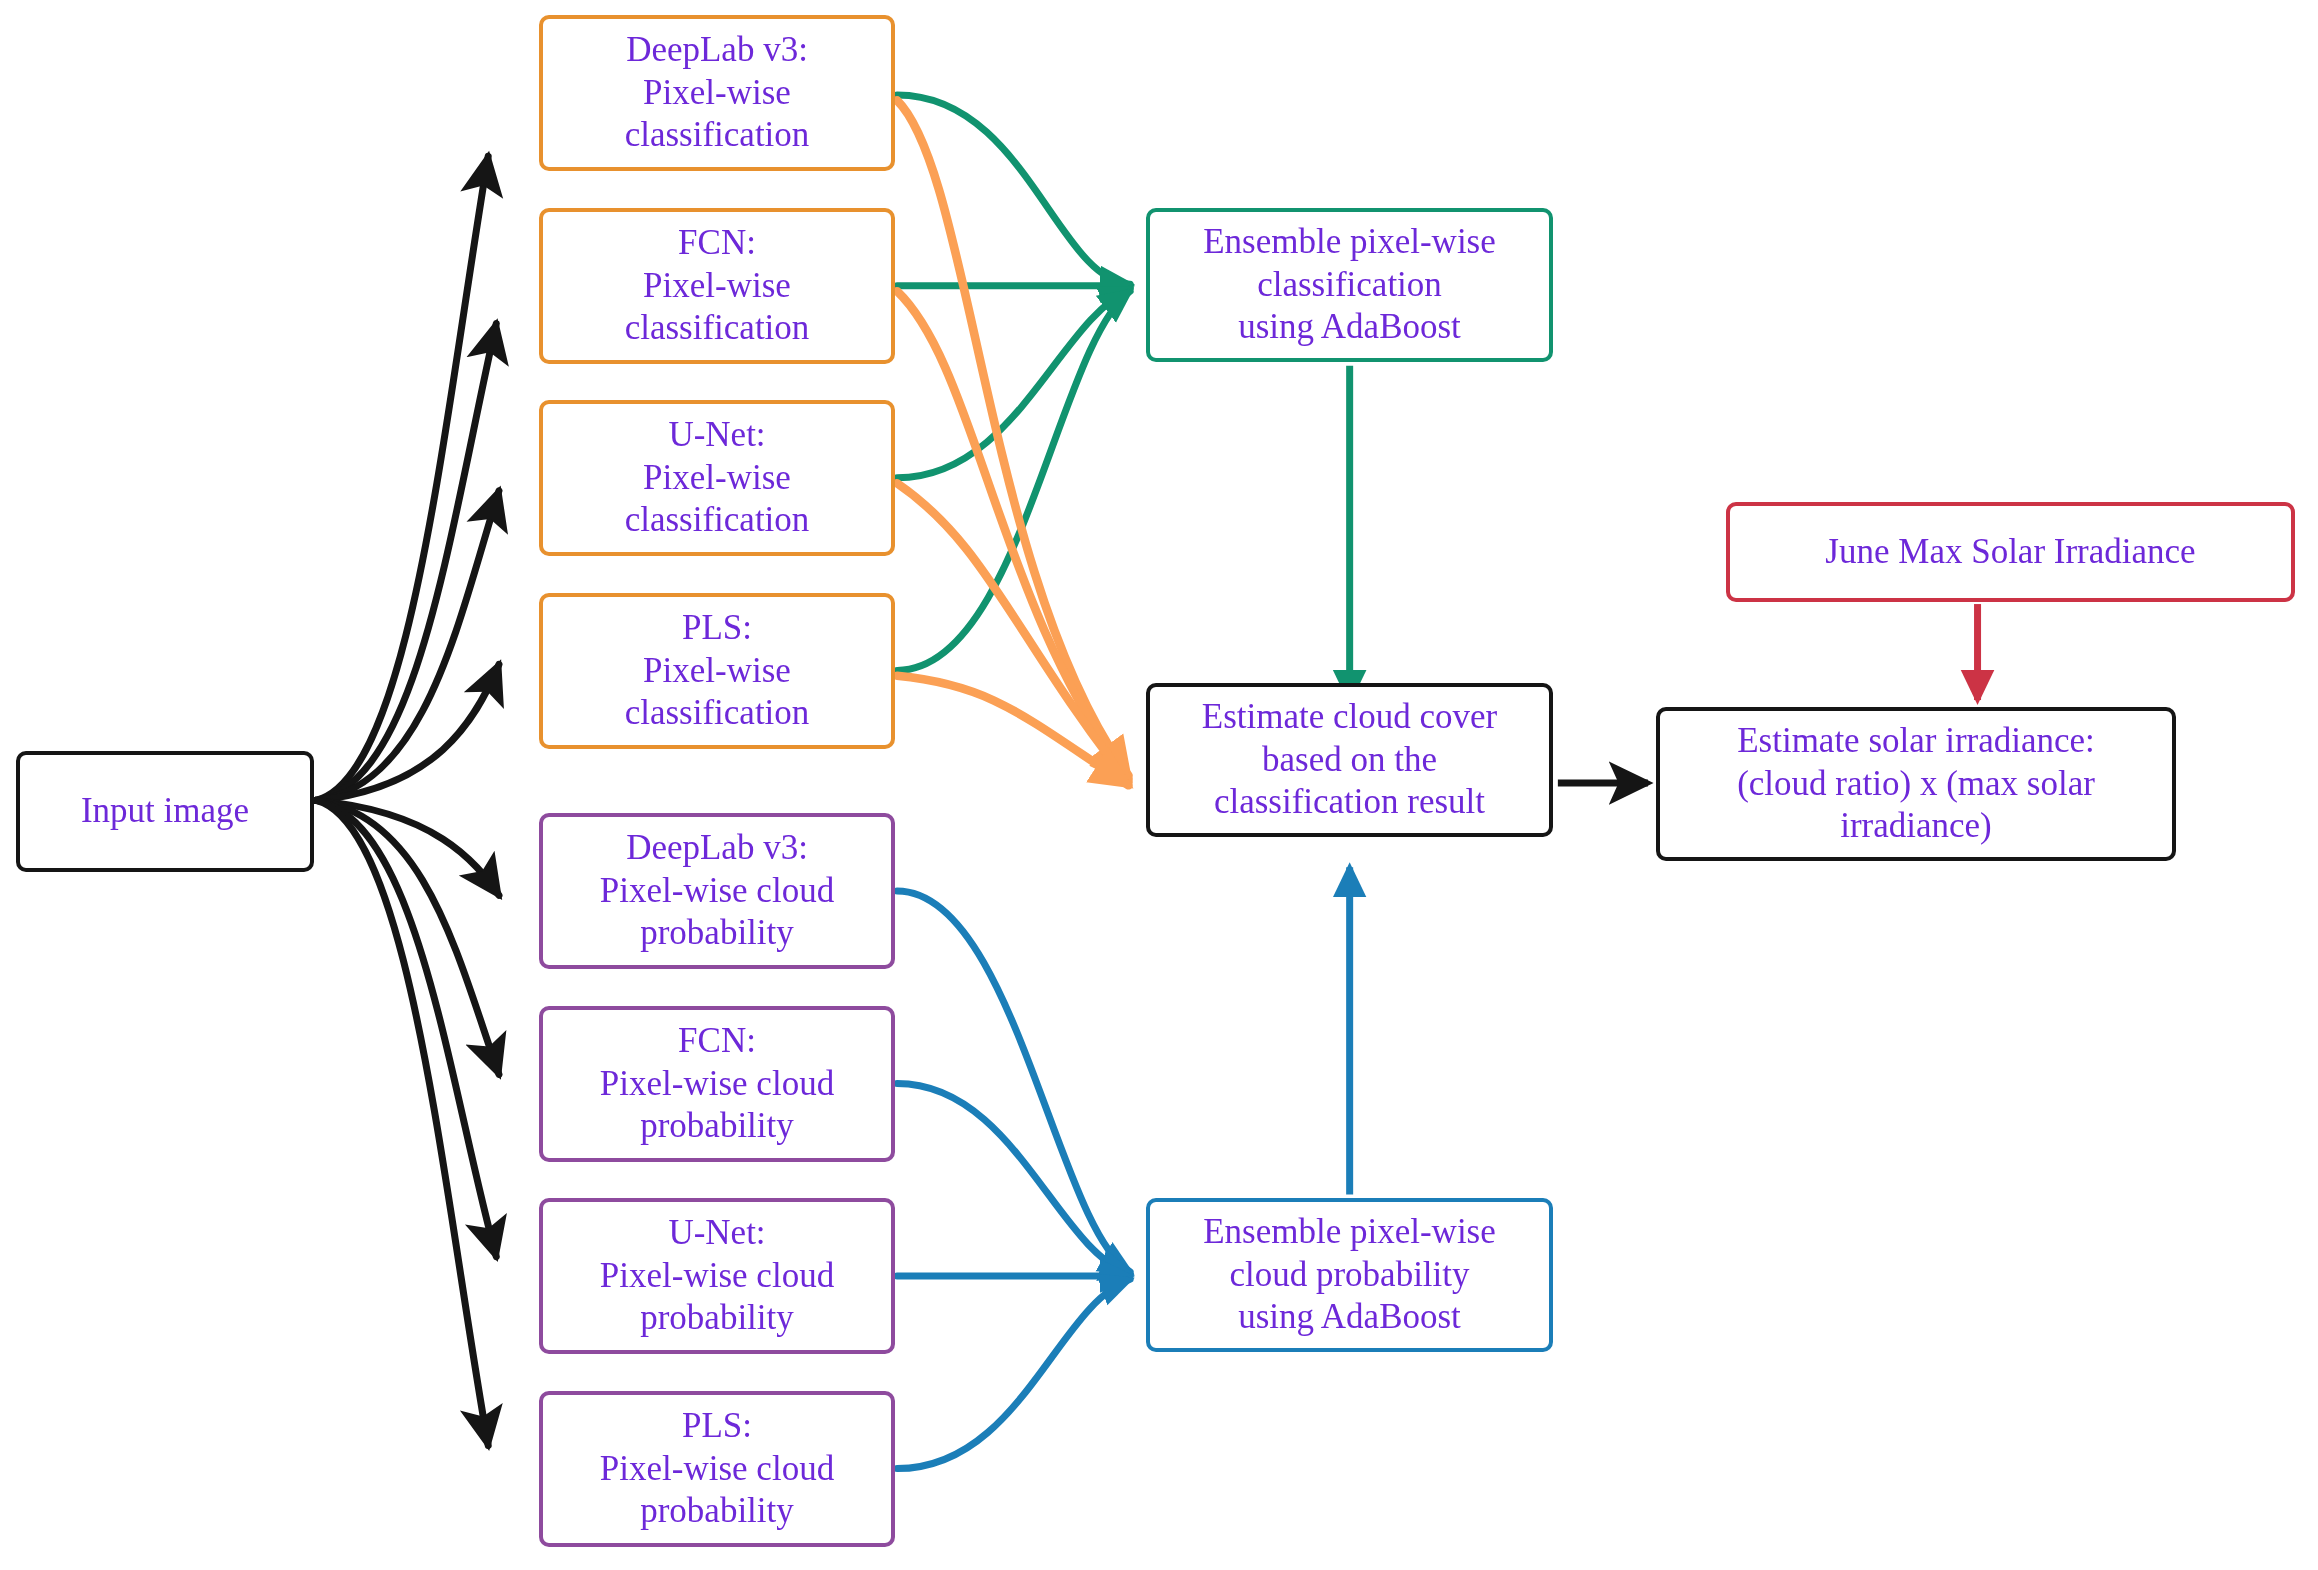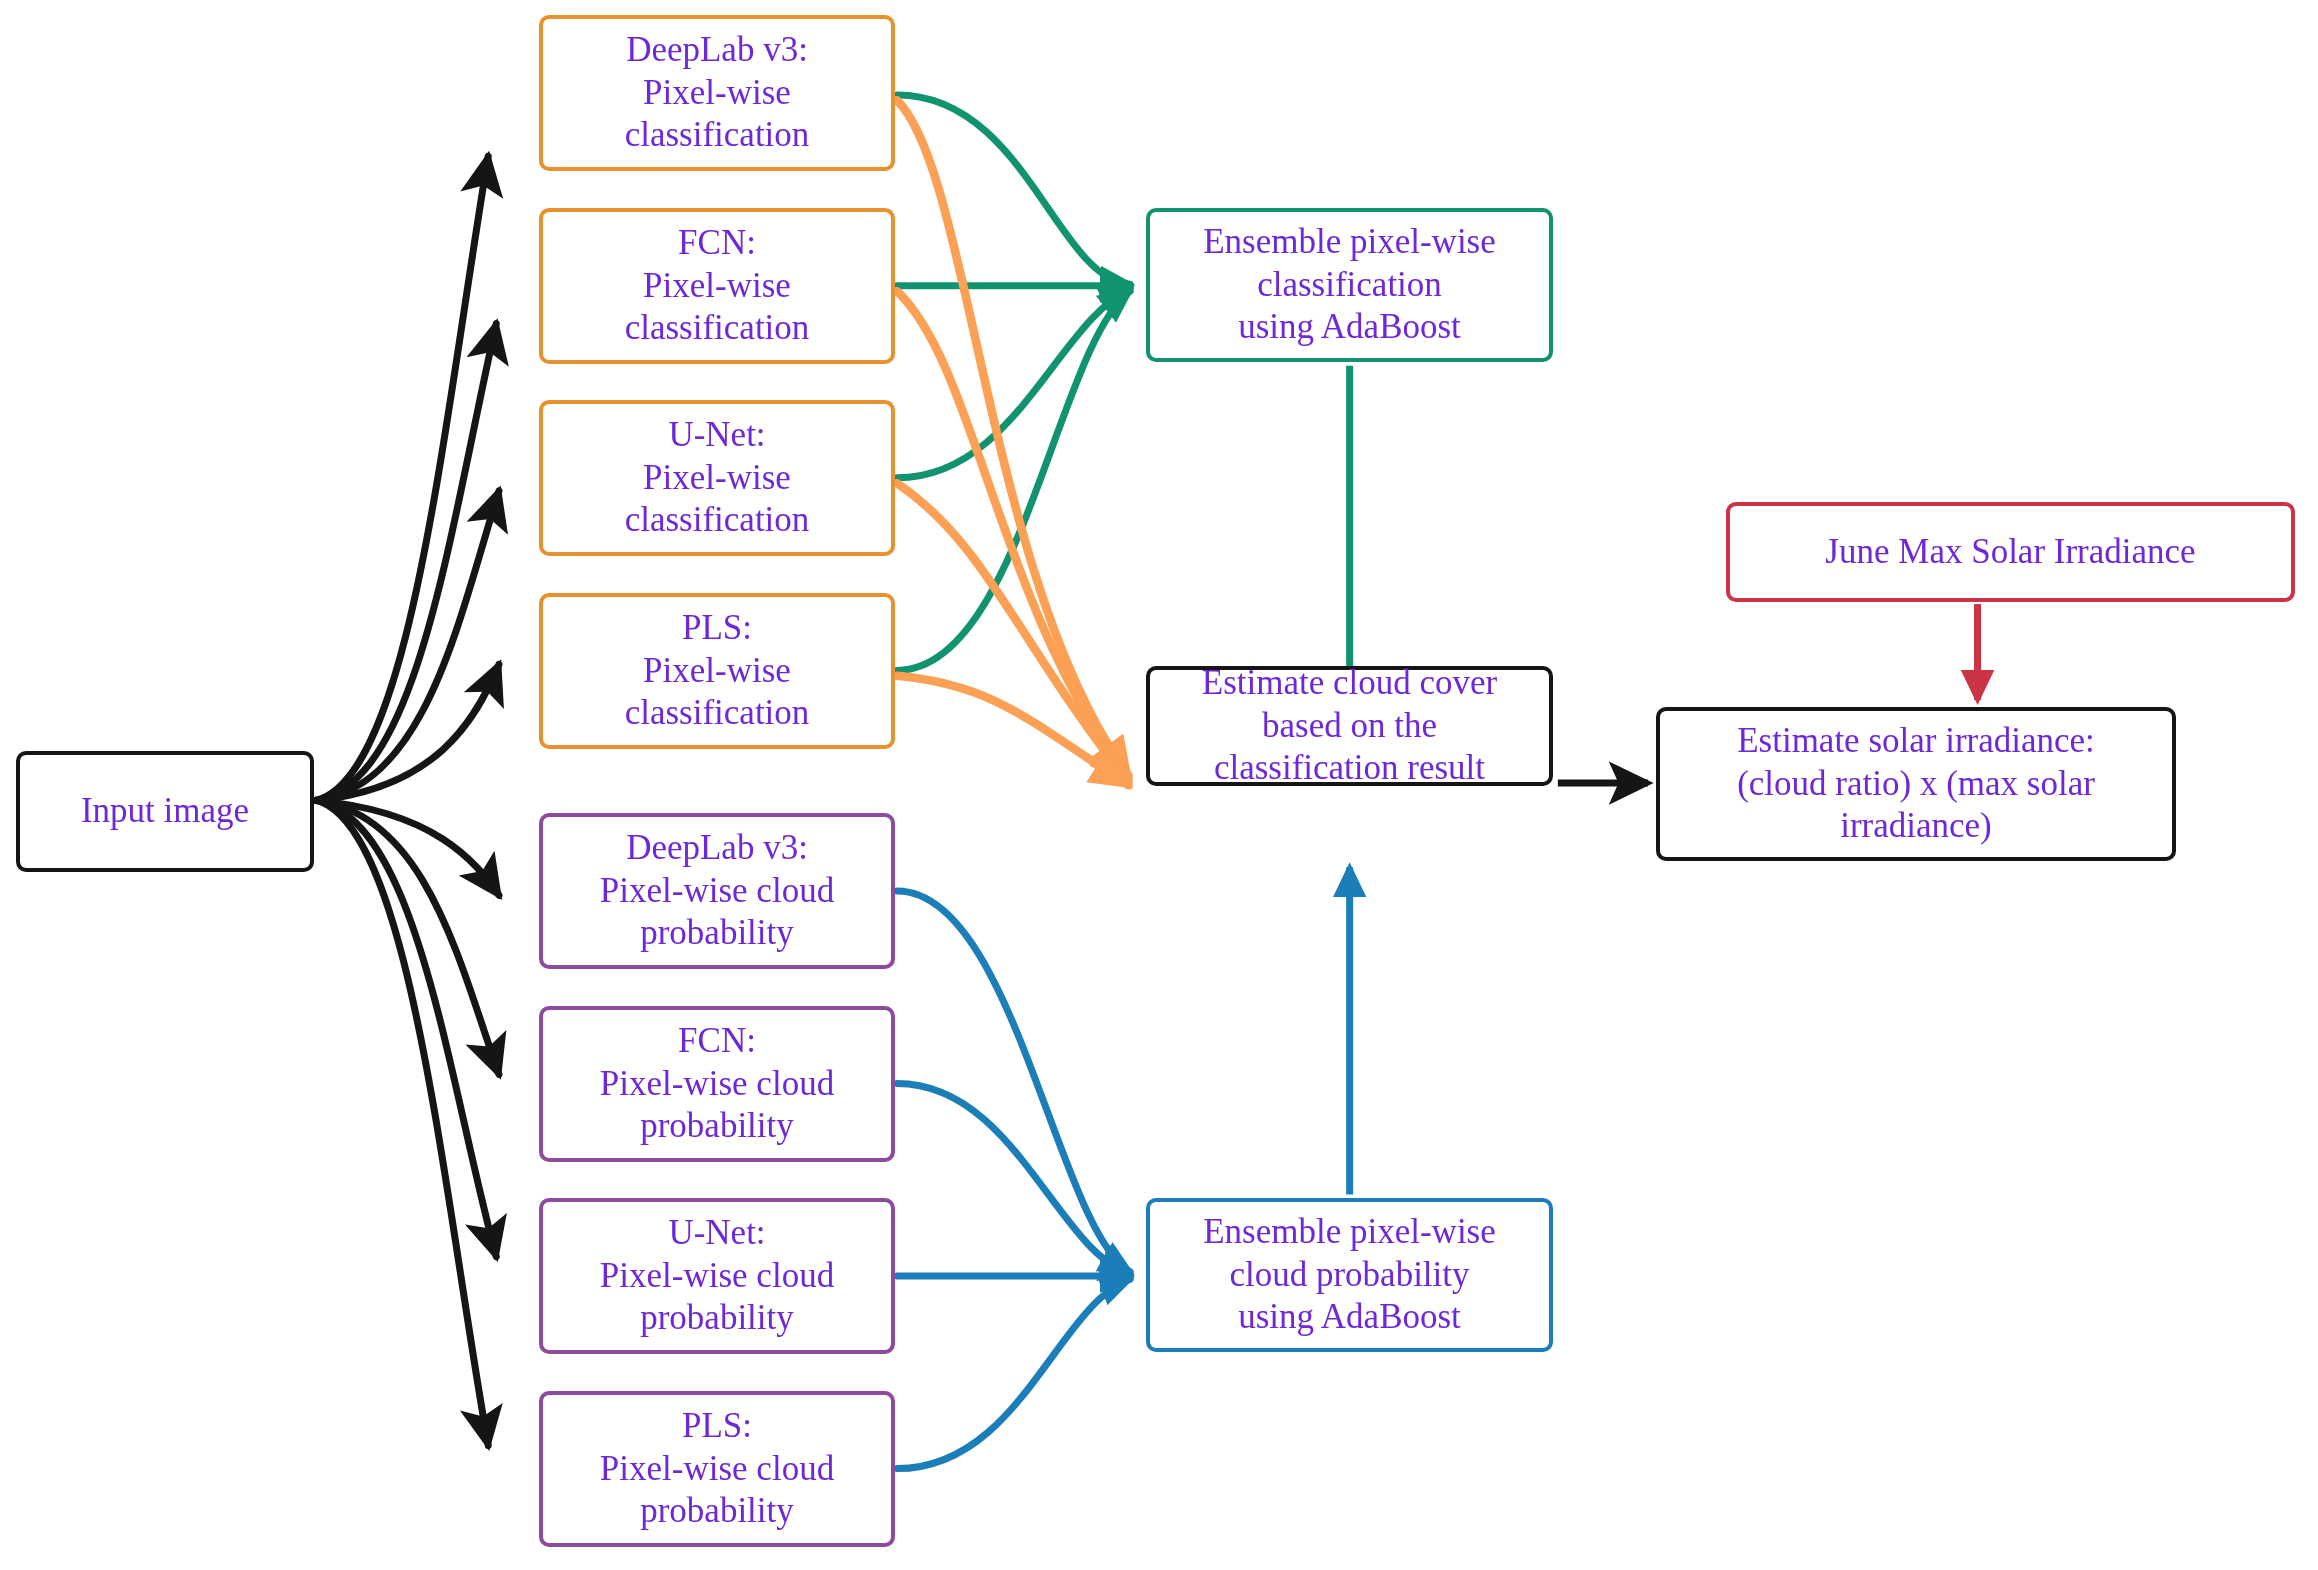--- a/index.html
+++ b/index.html
@@ -158,21 +158,21 @@
 Pixel-wise cloud
 probability</span>
   </div>
 
   <div class="node n-teal" style="left:1146px; top:208px; width:407px; height:154px; font-size:35px;">
     <span class="lbl">Ensemble pixel-wise
 classification
 using AdaBoost</span>
   </div>
 
-  <div class="node n-black" style="left:1146px; top:666px; width:407px; height:120px; font-size:35px;">
+  <div class="node n-black" style="left:1146px; top:683px; width:407px; height:154px; font-size:35px;">
     <span class="lbl">Estimate cloud cover
 based on the
 classification result</span>
   </div>
 
   <div class="node n-blue" style="left:1146px; top:1198px; width:407px; height:154px; font-size:35px;">
     <span class="lbl">Ensemble pixel-wise
 cloud probability
 using AdaBoost</span>
   </div>

